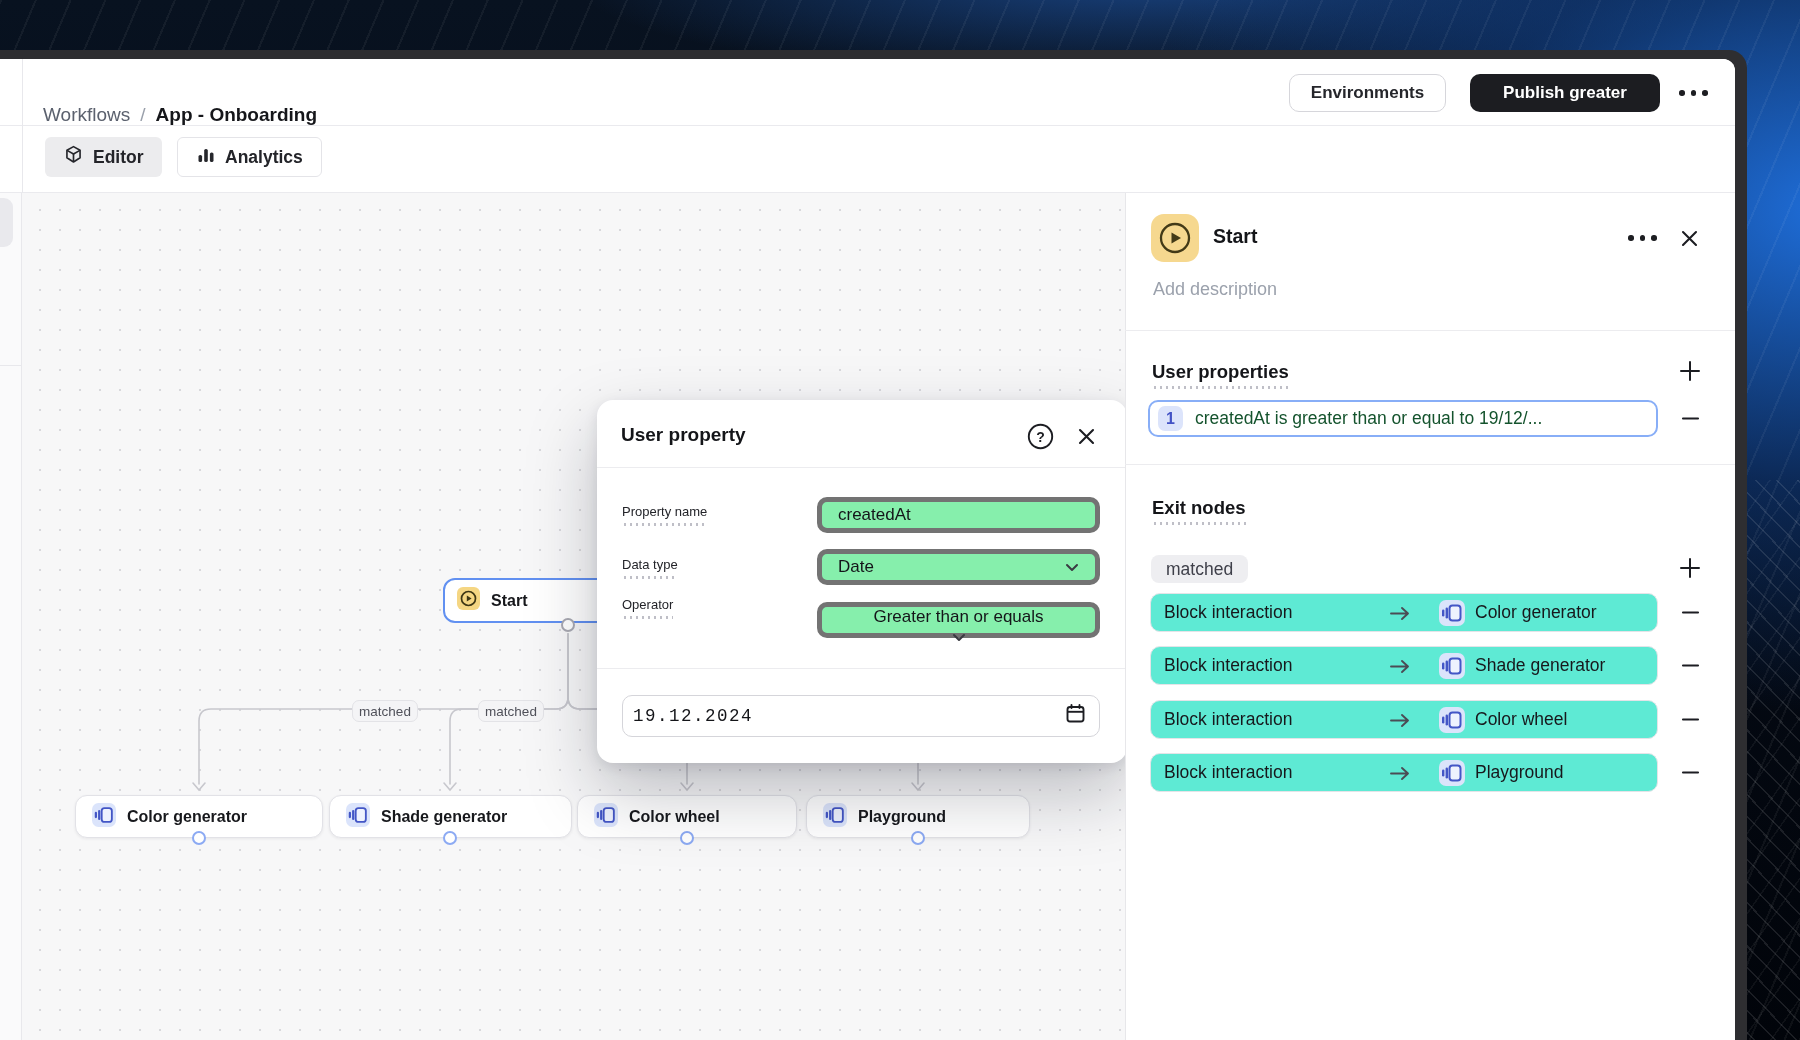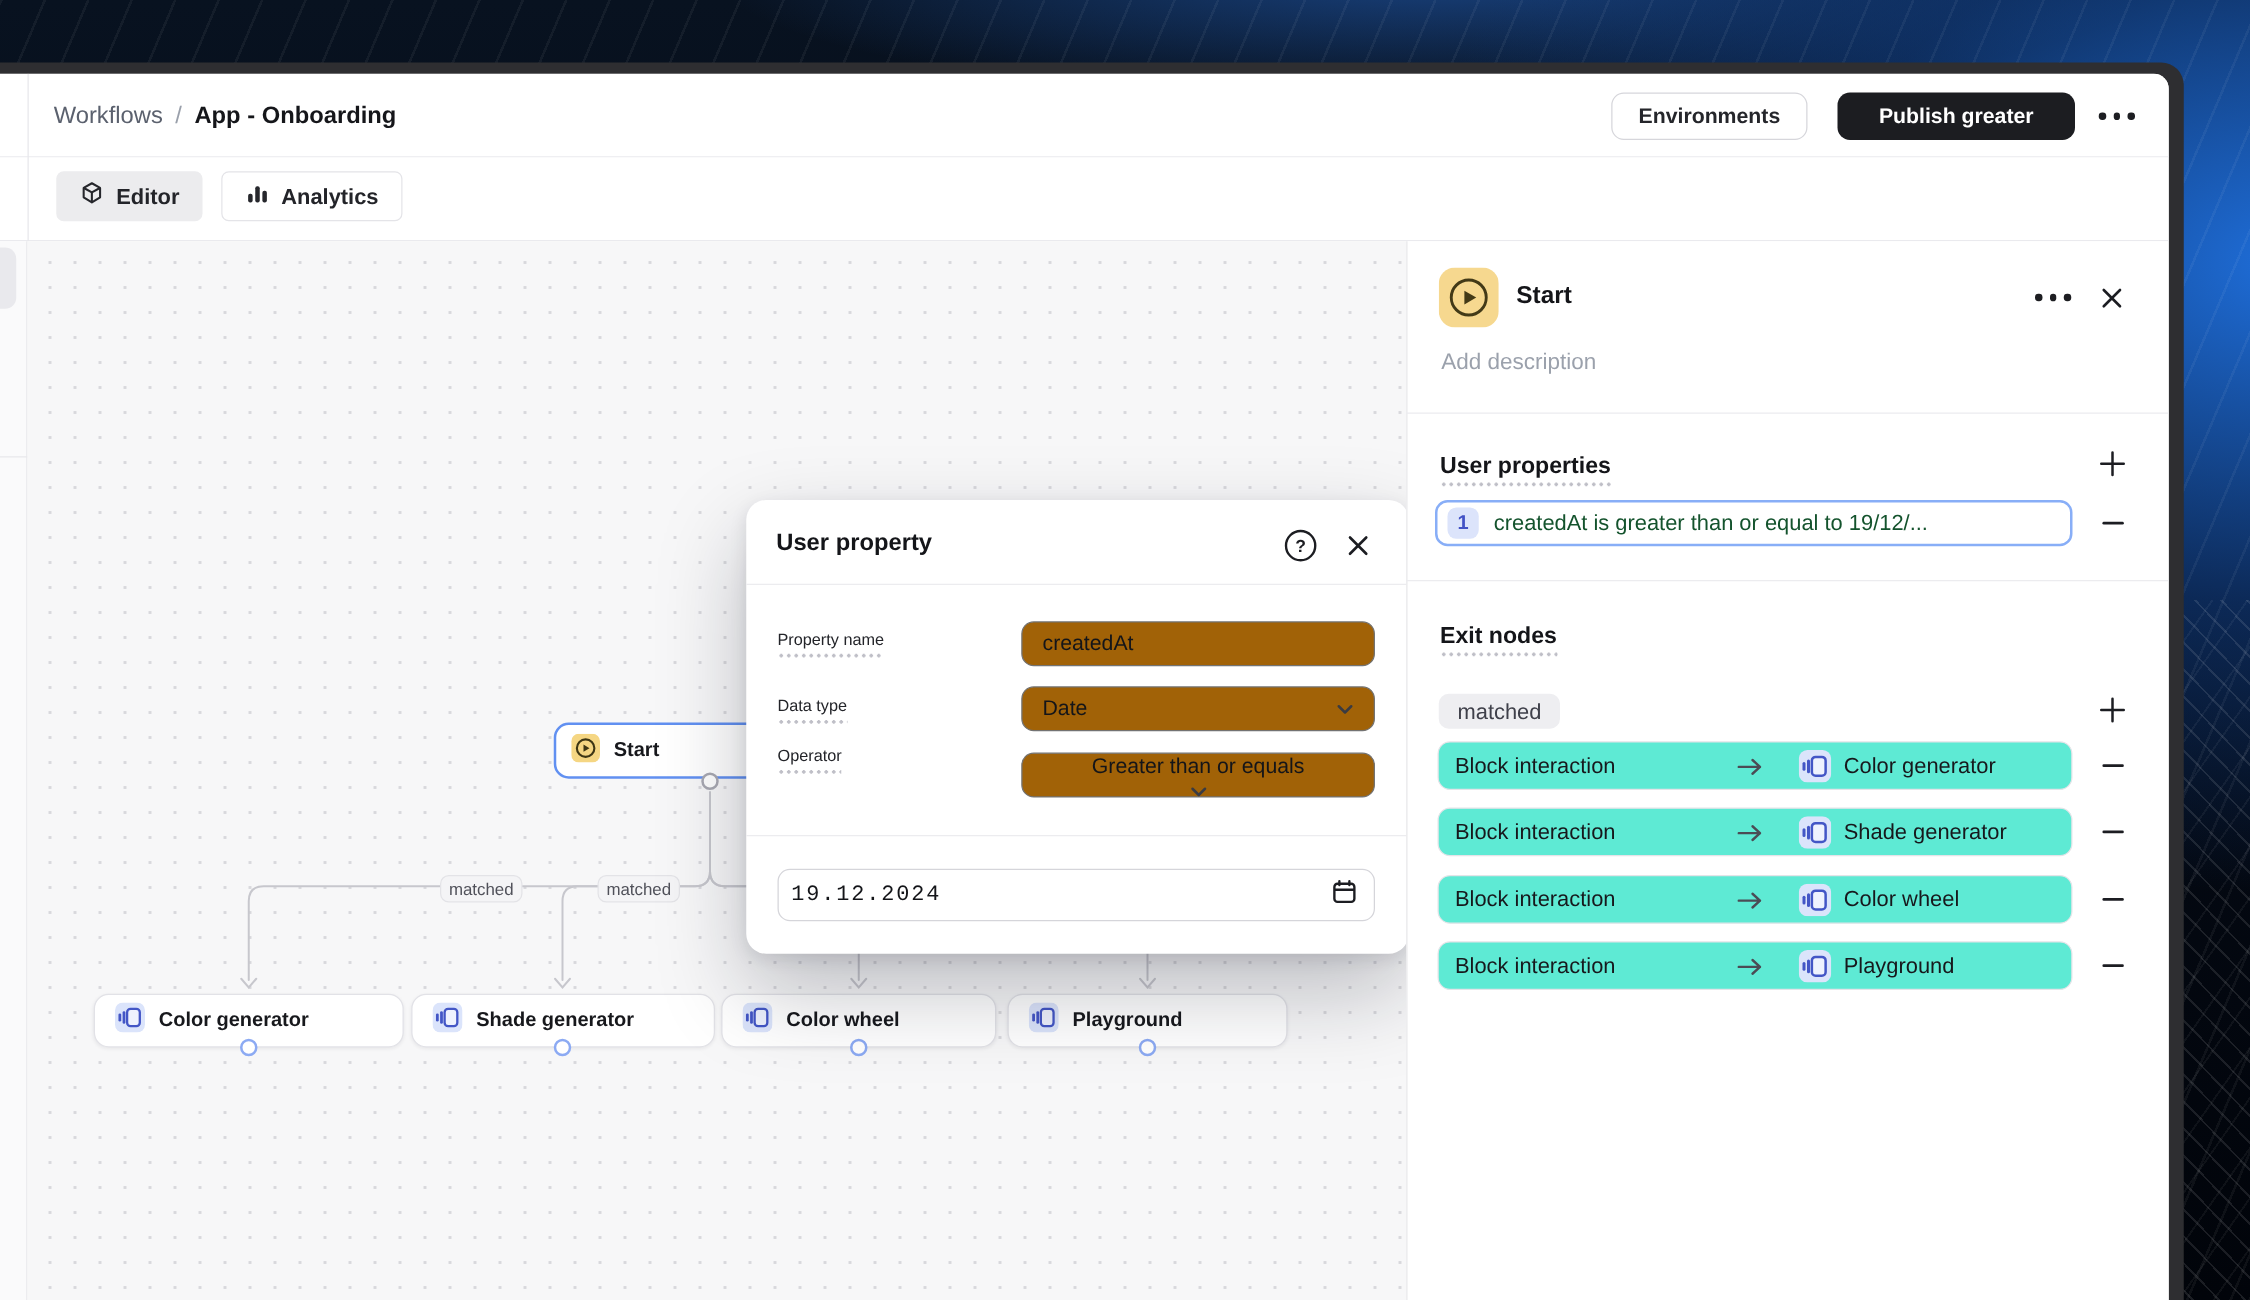--- a/index.html
+++ b/index.html
@@ -19,21 +19,21 @@
       repeating-linear-gradient(-55deg, rgba(255,255,255,.05) 0 1.5px, transparent 1.5px 23px); }
 
   
   .bezel { position:absolute; left:-30px; top:50px; width:1777px; height:1010px;
     background:#2e2e31; border-radius:0 18px 0 0; }
   .app { position:absolute; left:30px; top:9px; width:1735px; height:1001px;
     background:#fff; border-radius:0 12px 0 0; overflow:hidden; }
 
   
   .hdr { position:absolute; left:0; top:0; width:1735px; height:67px; background:#fff; border-bottom:1px solid #eaeaee; }
-  .crumb { position:absolute; left:43px; top:0; height:67px; display:flex; align-items:center; gap:10px; font-size:19px; }
+  .crumb { position:absolute; left:43px; top:0; height:67px; display:flex; align-items:flex-end; gap:10px; font-size:19px; }
   .crumb .c1 { color:#5b616e; }
   .crumb .sep { color:#9aa0ab; }
   .crumb .c2 { color:#15161a; font-weight:bold; }
   .btn { position:absolute; top:15px; height:38px; border-radius:10px; display:flex; align-items:center; justify-content:center; font-size:17px; font-weight:bold; }
   .btn-env { left:1289px; width:157px; background:#fff; border:1px solid #d6d6db; color:#25262b; }
   .btn-pub { left:1470px; width:190px; background:#1c1d21; color:#fff; }
   .kebab { display:flex; gap:6px; align-items:center; }
   .kebab i { width:5.5px; height:5.5px; border-radius:50%; background:#1d1e22; }
   .hdr-kebab { position:absolute; left:1679px; top:31px; }
 
@@ -60,21 +60,21 @@
   .port-blue { border:2px solid #8caaf3; }
   .port-gray { border:2px solid #a9a9b2; }
   .pill { position:absolute; height:22px; background:#f4f4f6; border:1px solid #e3e3e7; border-radius:7px; font-size:13.5px; color:#50515a; display:flex; align-items:center; justify-content:center; width:66px; z-index:2; }
 
   
   .modal { position:absolute; left:597px; top:341px; width:530px; height:363px; background:#fff; border-radius:16px; box-shadow:0 30px 70px rgba(15,18,35,.25), 0 4px 14px rgba(15,18,35,.10); z-index:6; }
   .modal .title { position:absolute; left:24px; top:24px; font-size:19px; font-weight:bold; color:#141519; }
   .m-div { position:absolute; left:0; width:530px; height:1px; background:#ececef; }
   .f-label { position:absolute; left:25px; font-size:13px; color:#232429; }
   .dotted { background-image:radial-gradient(circle, #bfbfc7 1.2px, transparent 1.3px); background-repeat:repeat-x; background-position:0 100%; background-size:6px 3px; padding-bottom:7px; }
-  .f-input { position:absolute; left:220px; width:283px; height:36px; border:1px solid #737373; border-radius:10px; background:#a16207; font-size:17px; color:#141519; display:flex; align-items:center; padding:0 16px; }
+  .f-input { position:absolute; left:220px; width:283px; height:36px; border:5px solid #737373; border-radius:10px; background:#86efac; font-size:17px; color:#141519; display:flex; align-items:center; padding:0 16px; }
   .f-select { justify-content:space-between; }
   .d-input { position:absolute; left:25px; top:295px; width:478px; height:42px; border:1px solid #d5d5da; border-radius:10px; font-size:17.5px; letter-spacing:1.5px; color:#141519; display:flex; align-items:center; justify-content:space-between; padding:0 13px 0 10px;font-family:Liberation Mono, monospace; }
 
   
   .p-div { position:absolute; left:1125px; width:610px; height:1px; background:#ececef; }
   .p-icon { position:absolute; left:1151px; top:155px; }
   .p-title { position:absolute; left:1213px; top:166px; font-size:19.5px; font-weight:bold; color:#141519; }
   .p-desc { position:absolute; left:1153px; top:220px; font-size:18px; color:#9ba1ac; }
   .sec-h { position:absolute; font-size:18.5px; font-weight:bold; color:#141519; }
   .icon-btn { position:absolute; }

